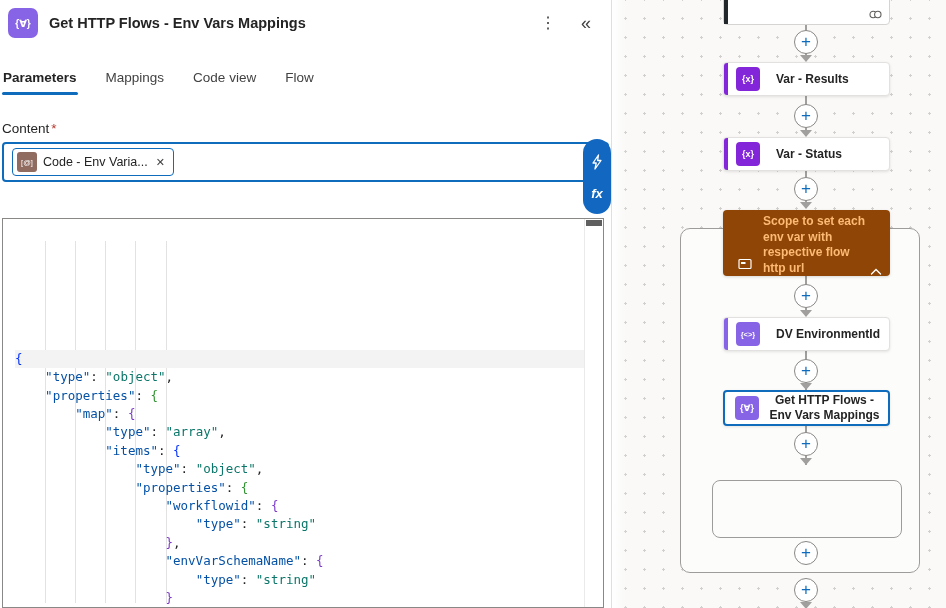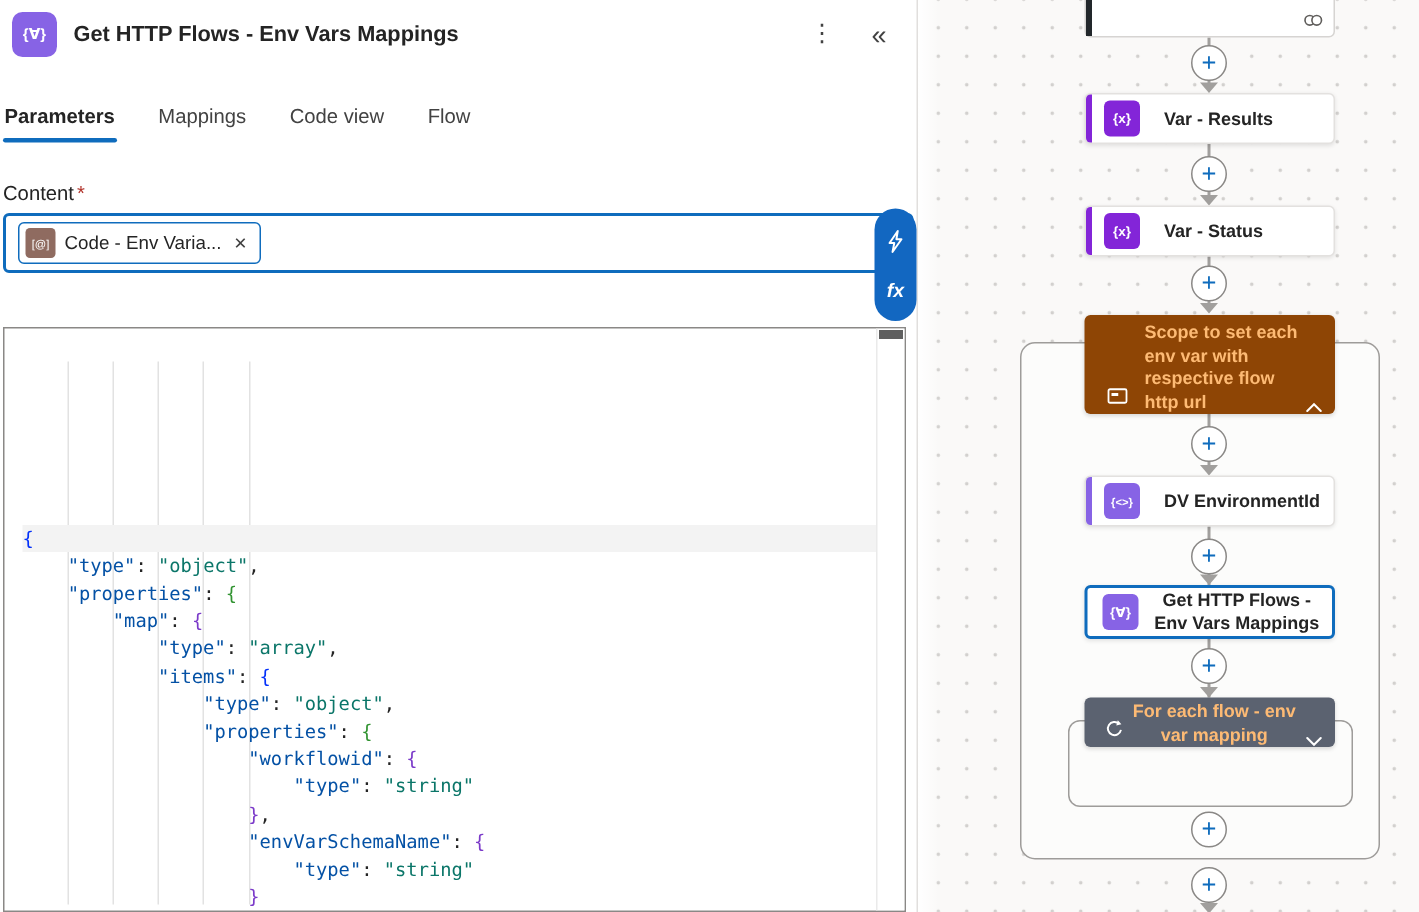--- a/index.html
+++ b/index.html
@@ -195,34 +195,20 @@
     <span class="node-icon" style="background:var(--pj);margin-left:10px;">{∀}</span>
     <span class="card-label" style="margin-left:10px;line-height:15px;text-align:center;flex:1;padding-right:8px;">Get HTTP Flows - Env Vars Mappings</span>
   </div>
 
   <div class="conn" style="top:426px;height:39px;"></div>
   <button class="plus-btn" style="top:432px;">+</button>
   <div class="arrowhead" style="top:458px;"></div>
 
   <div class="node container-box" style="left:100px;top:480px;width:190px;height:58px;border-radius:8px;"></div>
 
-  <div class="dark-card" style="top:465px;height:33px;background:var(--foreach);">
-    <span class="node-icon" style="margin-left:8px;background:transparent;">
-      <svg width="14" height="14" viewBox="0 0 14 14">
-          <path d="M11.3 7.6 A4.4 4.4 0 1 1 10 3.5" fill="none" stroke="#fff" stroke-width="1.3"></path>
-          <path d="M9.2 1.2 l2.4 2.6 -3.4 .8 z" fill="#fff"></path>
-        </svg>
-    </span>
-    <span class="dk-label" style="text-align:center;padding-right:2px;">For each flow - env var mapping</span>
-    <button class="chev-btn">
-      <svg width="12" height="8" viewBox="0 0 12 8">
-          <polyline points="1.5,2 6,6.5 10.5,2" fill="none" stroke="#fff" stroke-width="1.4" stroke-linecap="round"></polyline>
-        </svg>
-    </button>
-  </div>
 
 
   <button class="plus-btn" style="top:541px;">+</button>
 
   <button class="plus-btn" style="top:578px;">+</button>
   <div class="arrowhead" style="top:602px;"></div>
 
 </div>
 
 </body></html>

